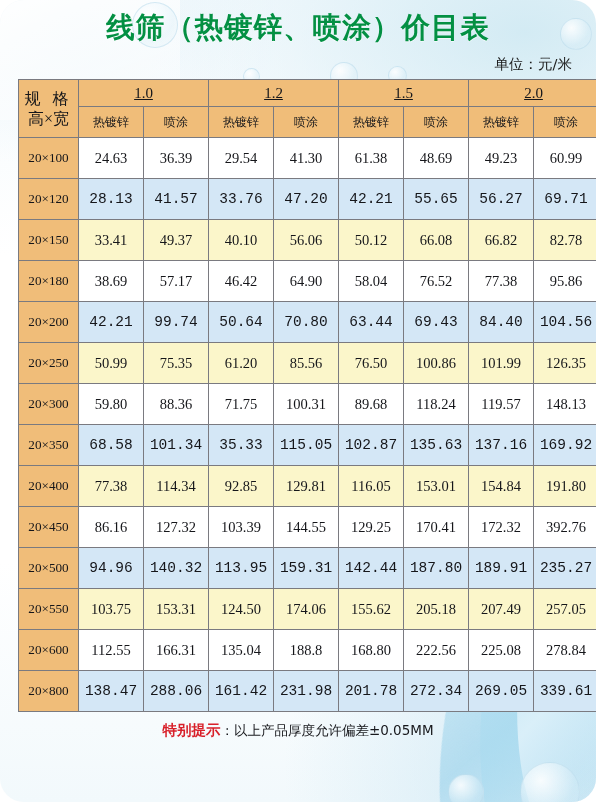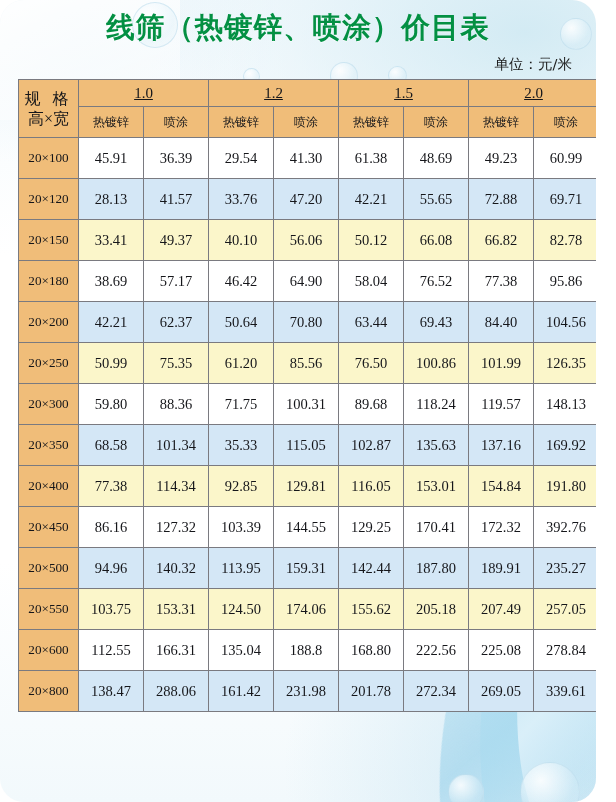--- a/index.html
+++ b/index.html
@@ -152,21 +152,21 @@
   tbody td {
     height: 40px;
     font-size: 14.5px;
   }
   td.spec {
     background: #f0bd79;
     font-size: 13.2px;
     white-space: nowrap;
   }
   tr.row-white td.val { background: #ffffff; }
-  tr.row-blue  td.val { background: #d4e7f6; }
+  tr.row-blue  td.val { background: #d4e7f6; font-family: Liberation Mono, monospace; }
   tr.row-yellow td.val { background: #fbf6ca; }
 
   
   .note {
     position: relative;
     margin-top: 9px;
     text-align: center;
     font-family: "DejaVu Sans", "Liberation Sans", sans-serif;
     font-size: 13.5px;
     line-height: 18px;
@@ -236,38 +236,38 @@
           <th class="coat">喷涂</th>
           <th class="coat">热镀锌</th>
           <th class="coat">喷涂</th>
           <th class="coat">热镀锌</th>
           <th class="coat">喷涂</th>
         </tr>
       </thead>
       <tbody id="price-body">
           <tr class="row-white">
             <td class="spec">20×100</td>
-            <td class="val">45.91</td>
+            <td class="val">24.63</td>
             <td class="val">36.39</td>
             <td class="val">29.54</td>
             <td class="val">41.30</td>
             <td class="val">61.38</td>
             <td class="val">48.69</td>
             <td class="val">49.23</td>
             <td class="val">60.99</td>
           </tr>
           <tr class="row-blue">
             <td class="spec">20×120</td>
             <td class="val">28.13</td>
             <td class="val">41.57</td>
             <td class="val">33.76</td>
             <td class="val">47.20</td>
             <td class="val">42.21</td>
             <td class="val">55.65</td>
-            <td class="val">72.88</td>
+            <td class="val">56.27</td>
             <td class="val">69.71</td>
           </tr>
           <tr class="row-yellow">
             <td class="spec">20×150</td>
             <td class="val">33.41</td>
             <td class="val">49.37</td>
             <td class="val">40.10</td>
             <td class="val">56.06</td>
             <td class="val">50.12</td>
             <td class="val">66.08</td>
@@ -281,21 +281,21 @@
             <td class="val">46.42</td>
             <td class="val">64.90</td>
             <td class="val">58.04</td>
             <td class="val">76.52</td>
             <td class="val">77.38</td>
             <td class="val">95.86</td>
           </tr>
           <tr class="row-blue">
             <td class="spec">20×200</td>
             <td class="val">42.21</td>
-            <td class="val">62.37</td>
+            <td class="val">99.74</td>
             <td class="val">50.64</td>
             <td class="val">70.80</td>
             <td class="val">63.44</td>
             <td class="val">69.43</td>
             <td class="val">84.40</td>
             <td class="val">104.56</td>
           </tr>
           <tr class="row-yellow">
             <td class="spec">20×250</td>
             <td class="val">50.99</td>
@@ -392,14 +392,17 @@
             <td class="val">231.98</td>
             <td class="val">201.78</td>
             <td class="val">272.34</td>
             <td class="val">269.05</td>
             <td class="val">339.61</td>
           </tr>
         </tbody>
     </table>
   </div>
 
+  <div class="note">
+    <span class="tip">特别提示</span><span class="colon">：</span><span>以上产品厚度允许偏差±0.05MM</span>
+  </div>
 
 </div>
 
 </body></html>

